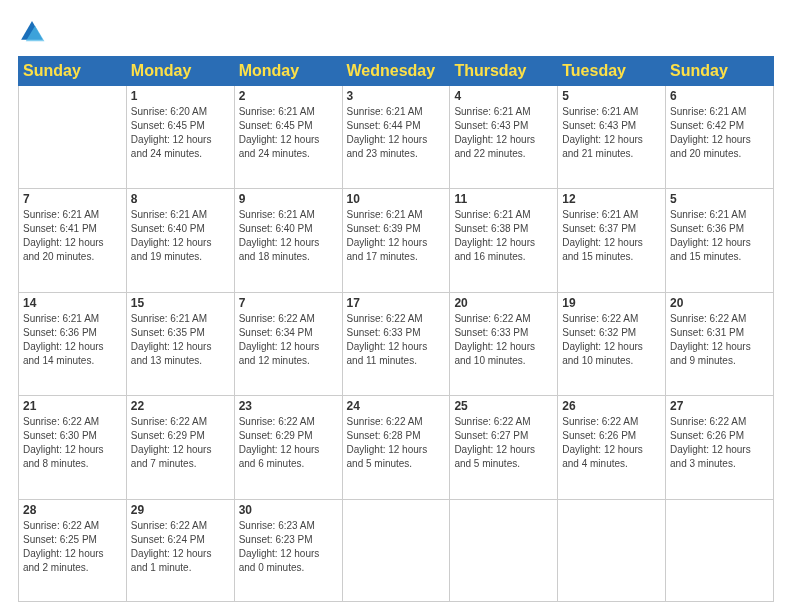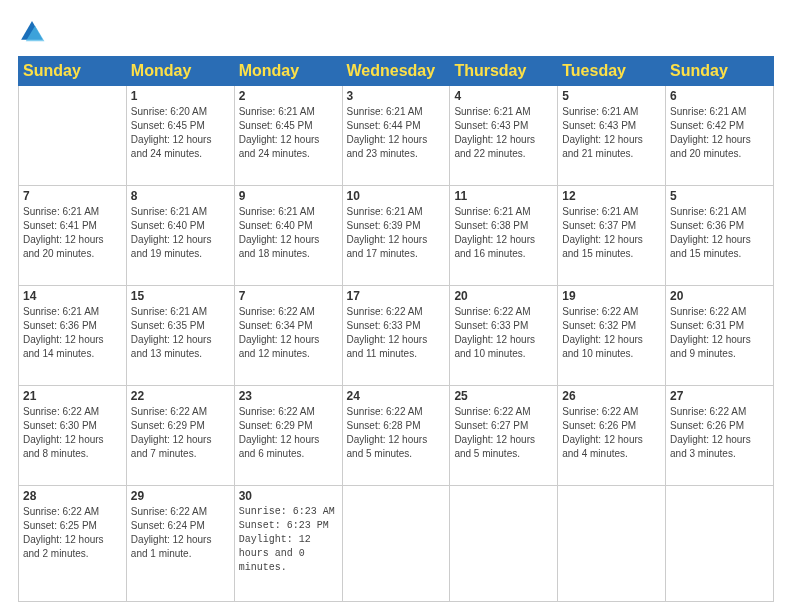--- a/index.html
+++ b/index.html
@@ -312,21 +312,21 @@
 Daylight: 12 hours and 2 minutes.</div>
           </td>
           <td>
             <span class="day-num">29</span>
             <div class="day-info" style="white-space: pre-line;">Sunrise: 6:22 AM
 Sunset: 6:24 PM
 Daylight: 12 hours and 1 minute.</div>
           </td>
           <td>
             <span class="day-num">30</span>
-            <div class="day-info" style="white-space: pre-line; font-family: Liberation Mono, monospace;">Sunrise: 6:23 AM
+            <div class="day-info" style="white-space: pre-line;">Sunrise: 6:23 AM
 Sunset: 6:23 PM
 Daylight: 12 hours and 0 minutes.</div>
           </td>
           <td class="empty"></td>
           <td class="empty"></td>
           <td class="empty"></td>
           <td class="empty"></td>
         </tr>
       </tbody>
   </table>

